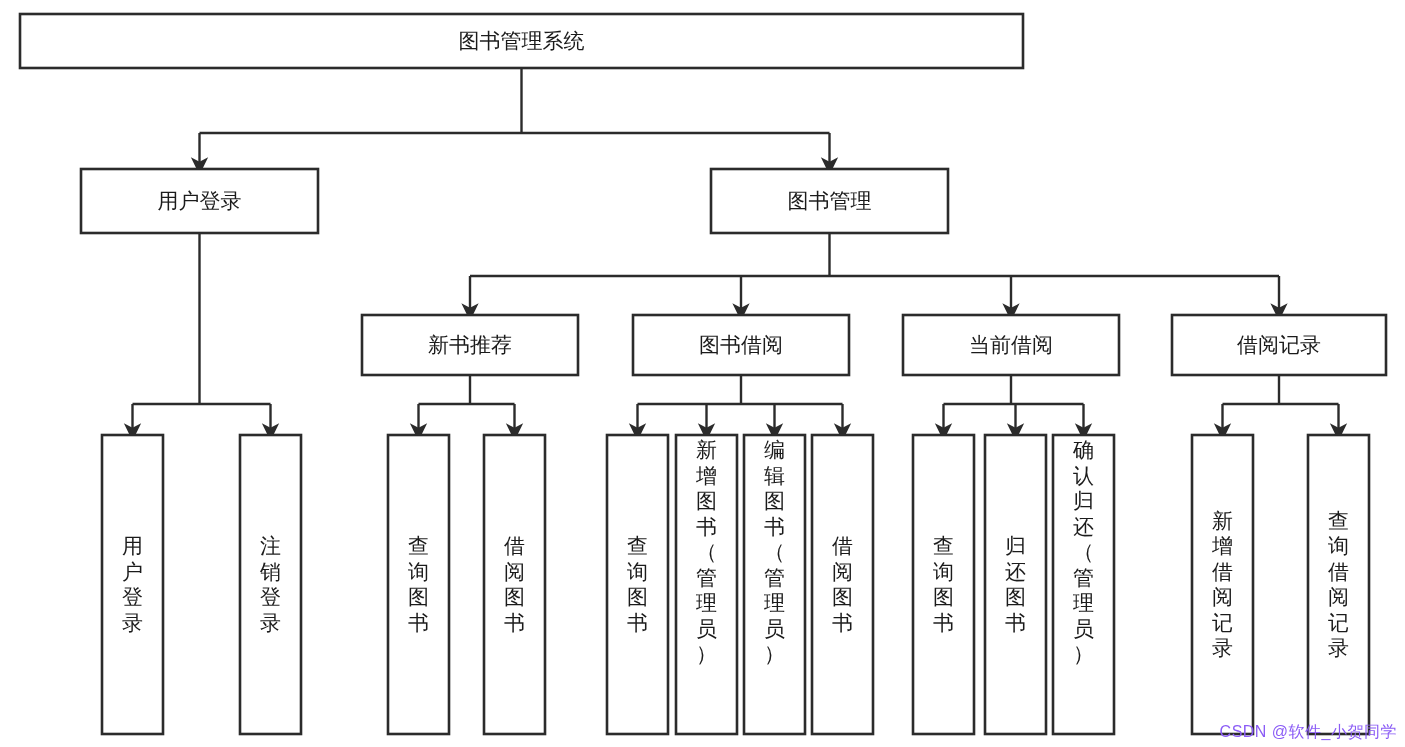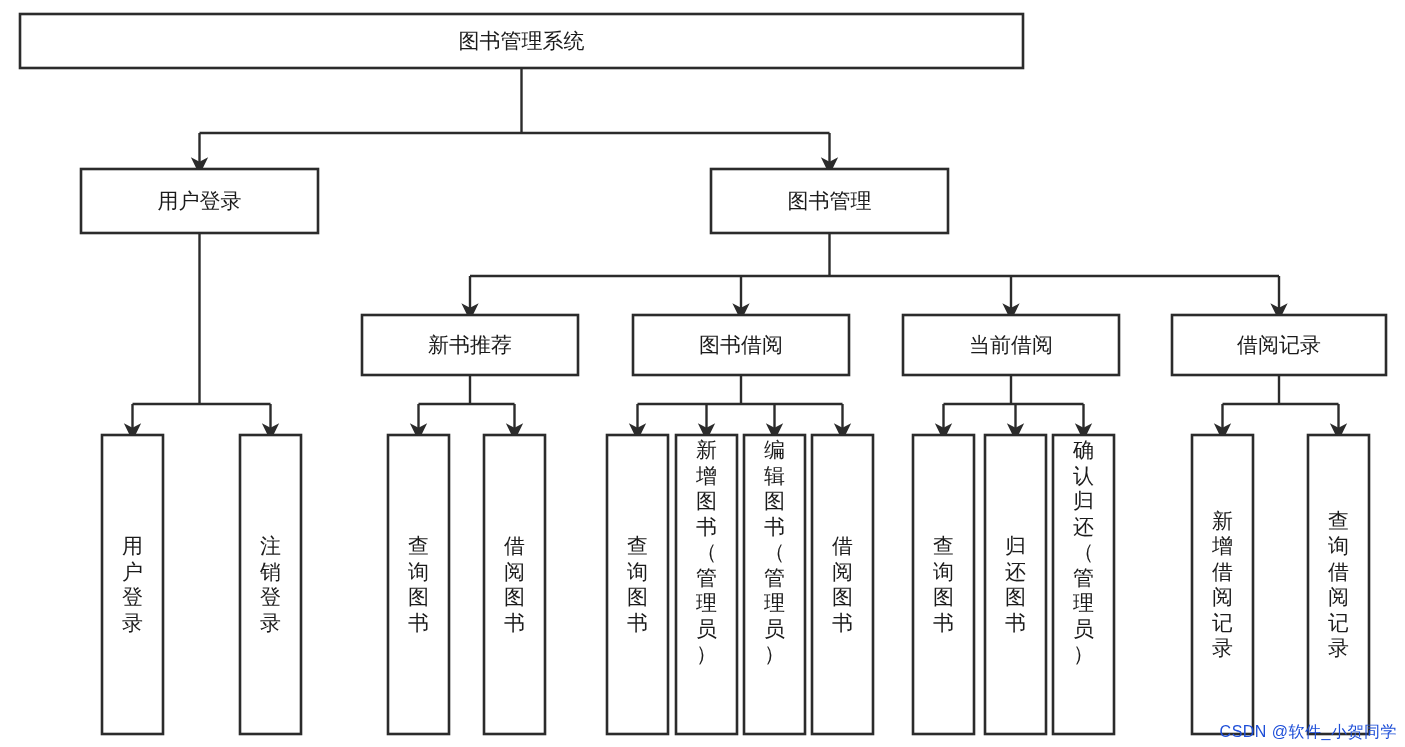--- a/index.html
+++ b/index.html
@@ -4,21 +4,21 @@
 <style>
   html,body{margin:0;padding:0;background:#ffffff;}
   body{font-family:"Liberation Sans","DejaVu Sans",sans-serif;}
   #stage{position:relative;width:1405px;height:747px;background:#ffffff;overflow:hidden;}
   svg#diagram{position:absolute;left:0;top:0;width:1405px;height:747px;}
   .node-rect{fill:#ffffff;stroke:#2b2b2b;stroke-width:2.6;}
   .node-label{fill:#1b1b1b;font-family:"Liberation Sans","DejaVu Sans",sans-serif;font-size:21px;text-anchor:middle;dominant-baseline:middle;}
   .node-label-vert{fill:#1b1b1b;font-family:"Liberation Sans","DejaVu Sans",sans-serif;font-size:21px;}
   .edge{stroke:#2b2b2b;stroke-width:2.4;fill:none;}
   .watermark{position:absolute;right:8px;bottom:4px;font-family:"Liberation Sans","DejaVu Sans",sans-serif;
-             font-size:16px;color:#1d4ed8;letter-spacing:.5px;white-space:nowrap;}
+             font-size:16px;color:#8b5cf6;letter-spacing:.5px;white-space:nowrap;}
 </style>
 </head>
 <body>
 
 <div id="stage">
   <svg id="diagram" viewBox="0 0 1405 747">
     <defs>
       <marker id="arrowhead" markerWidth="9" markerHeight="9" refX="4.2" refY="4.2" orient="auto" markerUnits="strokeWidth">
         <path d="M0.6,0.6 L8,4.2 L0.6,7.8 L2.4,4.2 Z" fill="#2b2b2b"></path>
       </marker>

